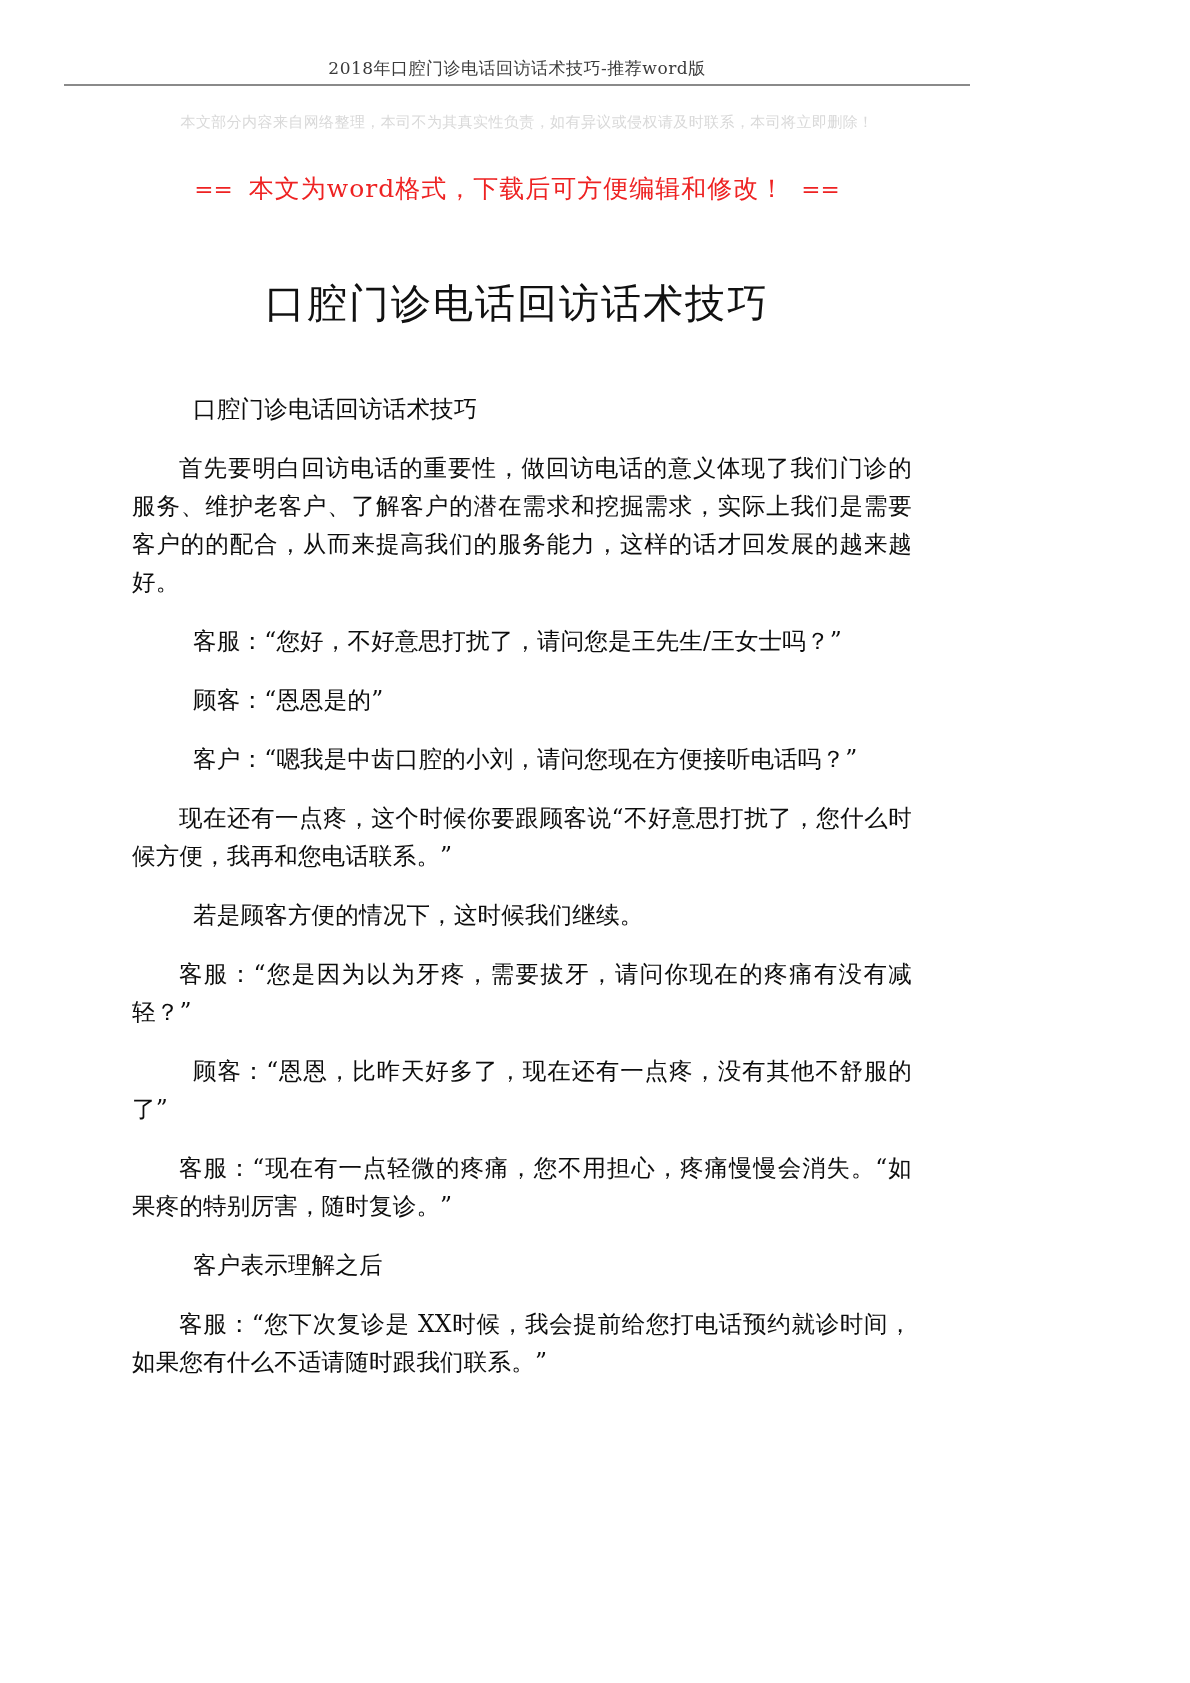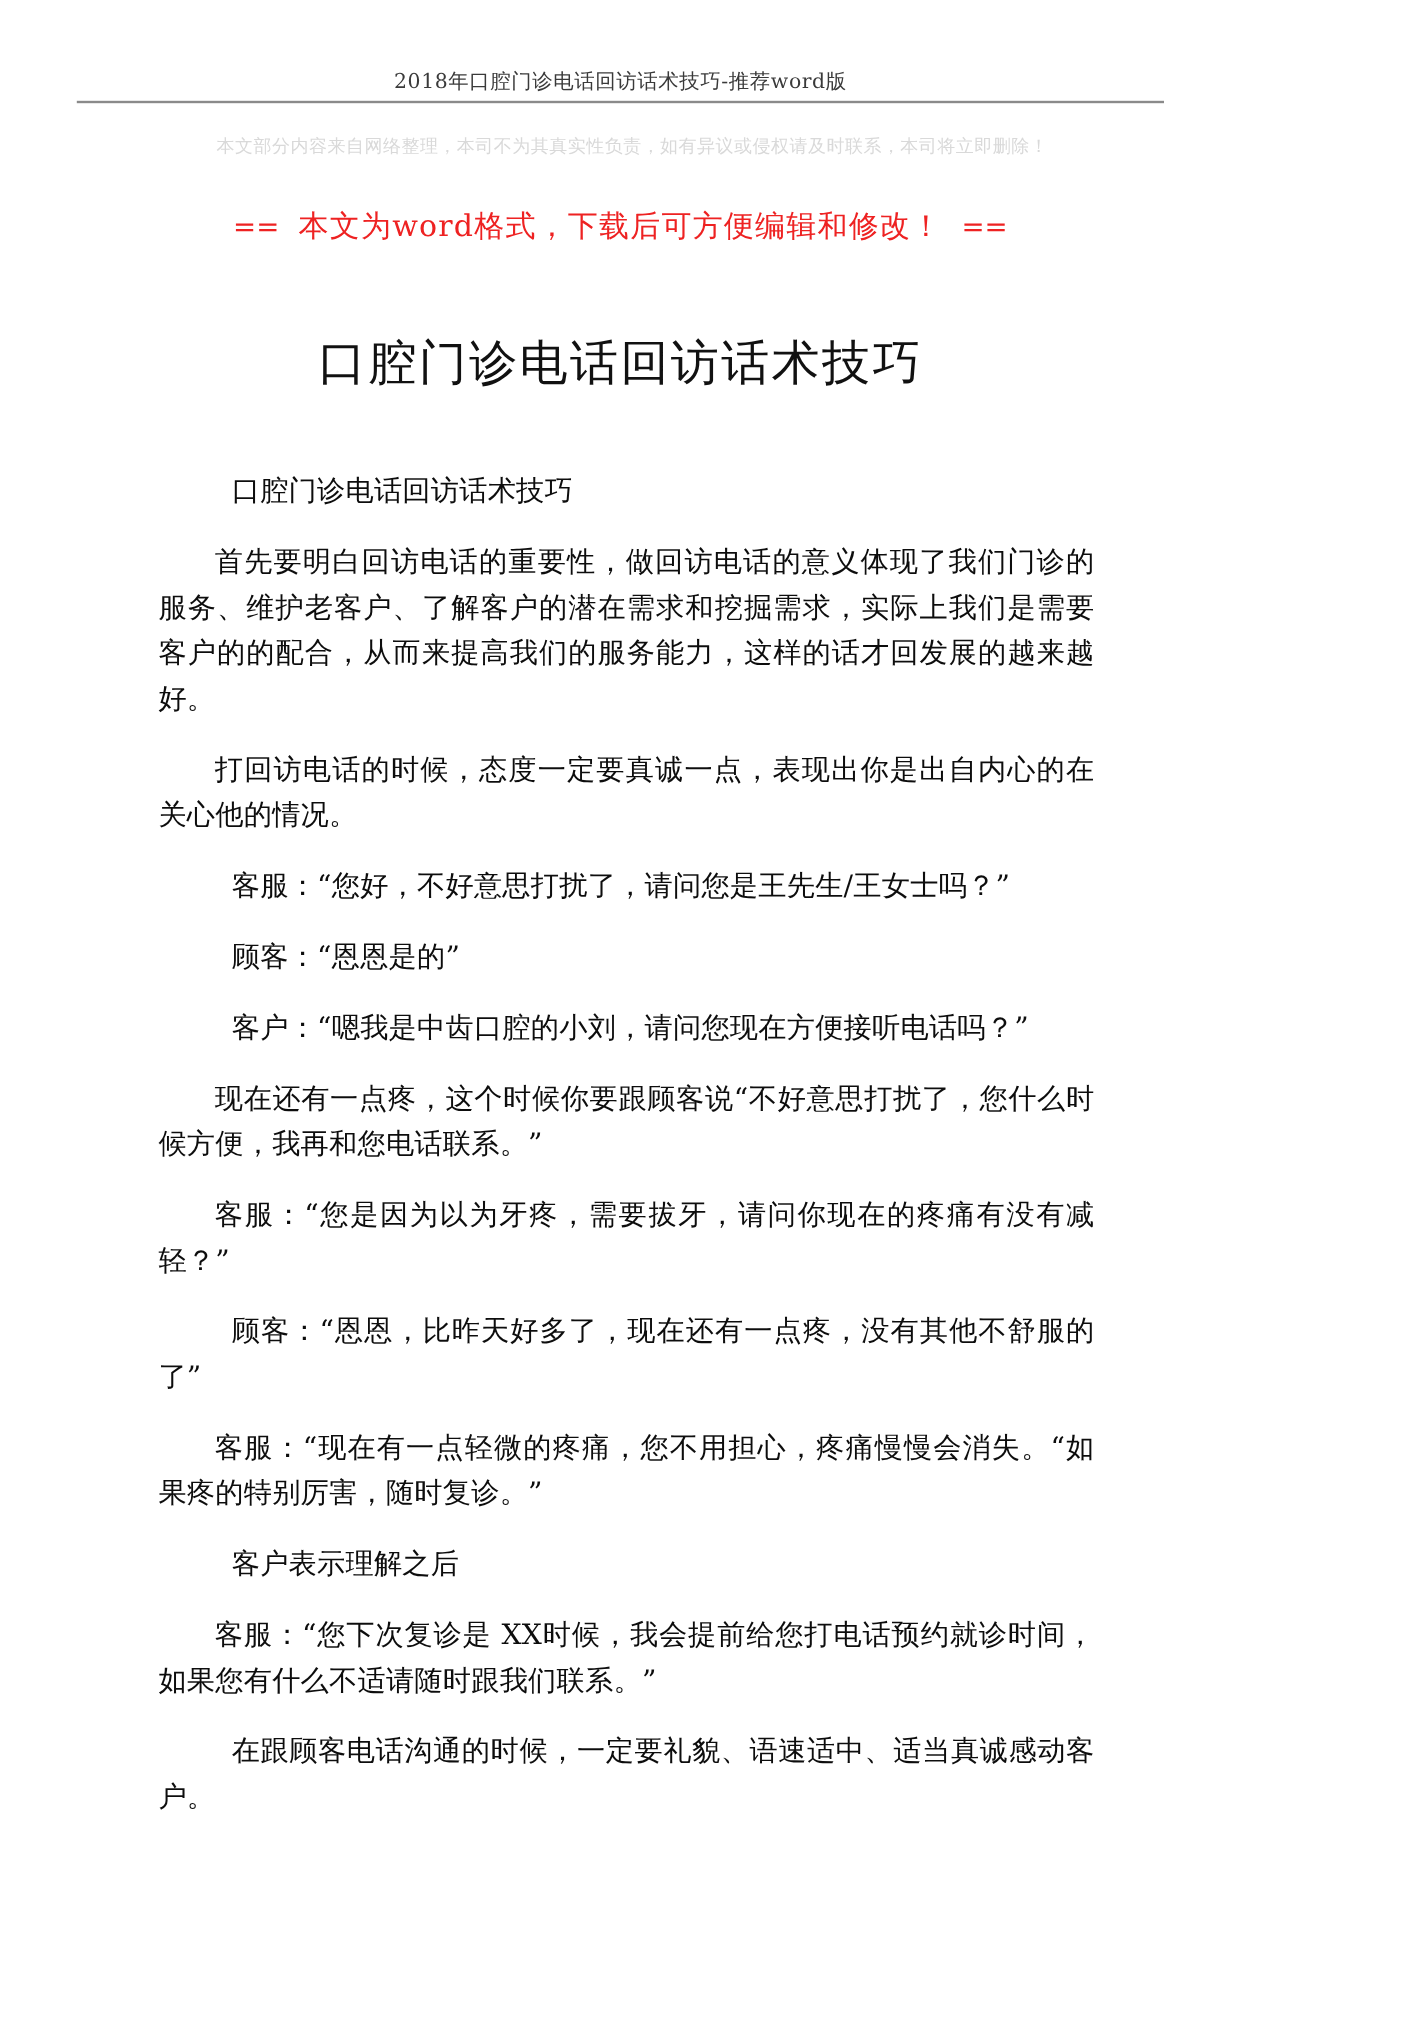--- a/index.html
+++ b/index.html
@@ -130,39 +130,38 @@
   </div>
 
   <h1 class="doc-title">口腔门诊电话回访话术技巧</h1>
 
   <div class="body-area">
 
     <p class="para indent-sub">口腔门诊电话回访话术技巧</p>
 
     <p class="para indent">首先要明白回访电话的重要性，做回访电话的意义体现了我们门诊的服务、维护老客户、了解客户的潜在需求和挖掘需求，实际上我们是需要客户的的配合，从而来提高我们的服务能力，这样的话才回发展的越来越好。</p>
 
-    <p class="para indent">打回访电话的时候，态度一定要真诚一点，表现出你是出自内心的在关心他的情况。</p>
 
 
     <p class="para indent-sub">客服：“您好，不好意思打扰了，请问您是王先生/王女士吗？”</p>
 
     <p class="para indent-sub">顾客：“恩恩是的”</p>
 
     <p class="para indent-sub">客户：“嗯我是中齿口腔的小刘，请问您现在方便接听电话吗？”</p>
 
     <p class="para indent">现在还有一点疼，这个时候你要跟顾客说“不好意思打扰了，您什么时候方便，我再和您电话联系。”</p>
 
+    <p class="para indent-sub">若是顾客方便的情况下，这时候我们继续。</p>
 
     <p class="para indent">客服：“您是因为以为牙疼，需要拔牙，请问你现在的疼痛有没有减轻？”</p>
 
     <p class="para indent-sub">顾客：“恩恩，比昨天好多了，现在还有一点疼，没有其他不舒服的了”</p>
 
     <p class="para indent">客服：“现在有一点轻微的疼痛，您不用担心，疼痛慢慢会消失。“如果疼的特别厉害，随时复诊。”</p>
 
     <p class="para indent-sub">客户表示理解之后</p>
 
     <p class="para indent">客服：“您下次复诊是 XX时候，我会提前给您打电话预约就诊时间，如果您有什么不适请随时跟我们联系。”</p>
 
-    <p class="para last indent-sub">在跟顾客电话沟通的时候，一定要礼貌、语速适中、适当真诚感动客户。</p>
 
   </div>
 
 </div>
 
 </body></html>

